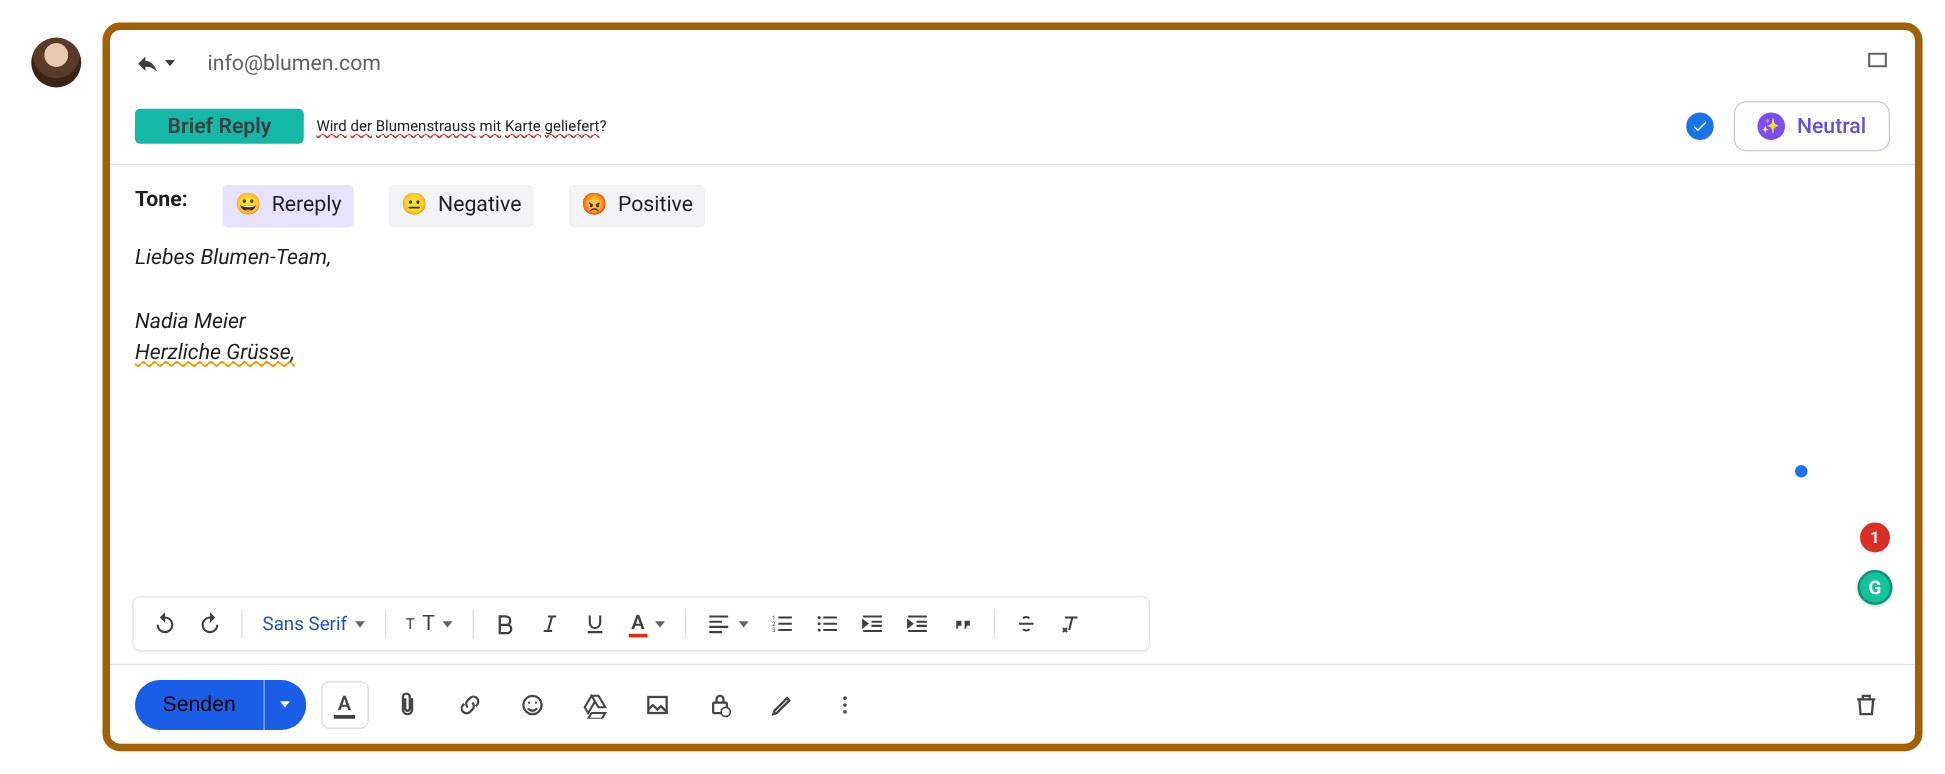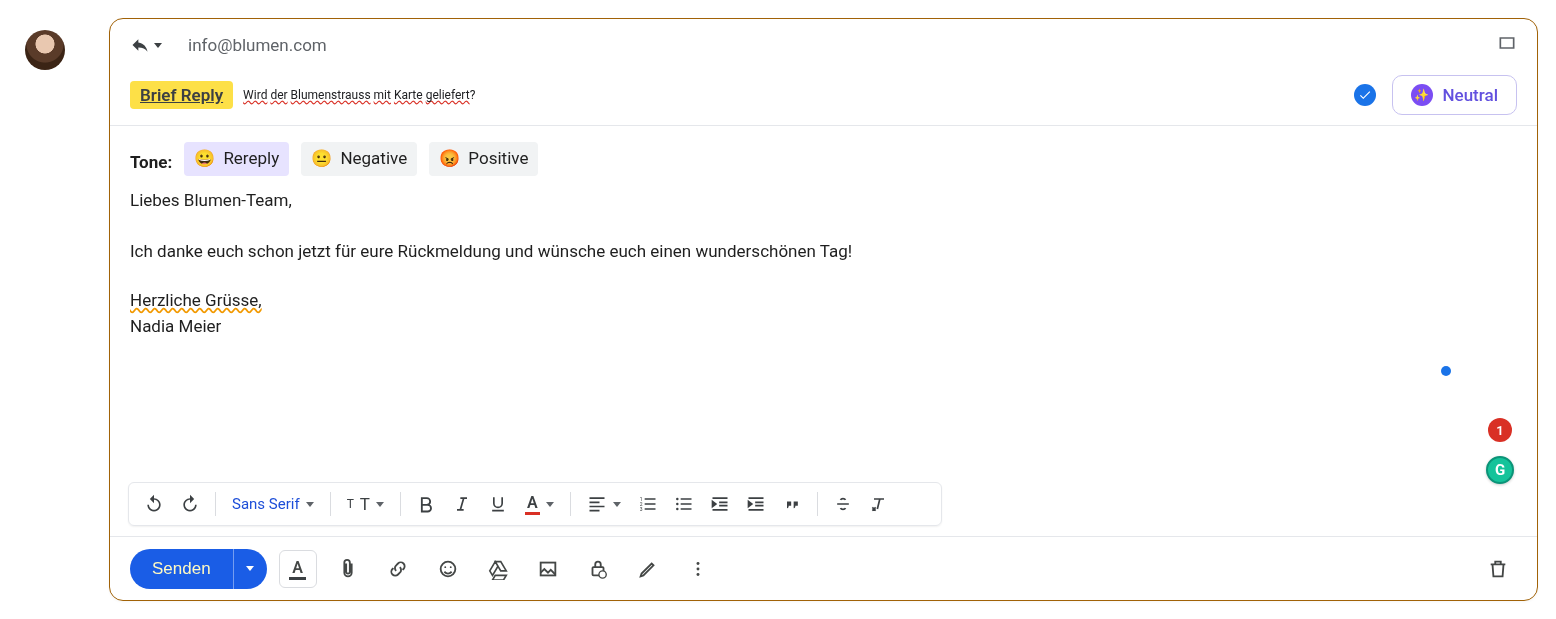--- a/index.html
+++ b/index.html
@@ -21,27 +21,26 @@
     border-radius: 50%;
     background: radial-gradient(circle at 50% 35%, #e9c8b0 0 28%, #5a3b29 30% 55%, #3b2415 58% 100%);
     overflow: hidden;
   }
   .compose {
     position: absolute;
     left: 82px;
     top: 18px;
     right: 18px;
     bottom: 18px;
-    border: 1px solid #a16207;
+    border: 6px solid #a16207;
     border-radius: 14px;
     background: #fff;
     box-shadow: 0 1px 3px rgba(0,0,0,0.04);
     display: flex;
     flex-direction: column;
-    margin-left: 27px;
   }
   .header-row {
     display: flex;
     align-items: center;
     gap: 12px;
     padding: 14px 20px 10px 20px;
     font-size: 17px;
     color: #5f6368;
   }
   .reply-arrow {
@@ -57,27 +56,26 @@
   .header-right { margin-left: auto; display: flex; align-items: center; gap: 8px; }
   .popout-icon svg { width: 20px; height: 20px; fill: #5f6368; }
 
   .subject-row {
     display: flex;
     align-items: center;
     padding: 8px 20px 10px 20px;
     border-bottom: 1px solid #e5e7eb;
   }
   .brief-badge {
-    background: #fde047;
+    background: #14b8a6;
     border-radius: 4px;
-    padding: 4px 10px;
+    padding: 4px 26px;
     font-weight: 600;
     font-size: 17px;
     color: #3c4043;
-    text-decoration: underline;
   }
   .subject-text {
     margin-left: 10px;
     font-size: 12px;
     color: #202124;
   }
   .spellwave { text-decoration: underline wavy #d93025; text-decoration-skip-ink: none; }
   .subject-right { margin-left: auto; display: flex; align-items: center; gap: 16px; }
   .checkmark-badge {
     width: 22px; height: 22px; border-radius: 50%; background: #1a73e8; display:flex; align-items:center; justify-content:center;
@@ -102,28 +100,28 @@
 
   .body-area {
     flex: 1 1 auto;
     padding: 16px 20px 0 20px;
     overflow: hidden;
     position: relative;
     font-size: 17px;
     line-height: 1.5;
     color: #1f1f1f;
   }
-  .tone-row { display:flex; align-items:flex-end; gap:12px; margin-bottom:12px; }
+  .tone-row { display:flex; align-items:flex-start; gap:28px; margin-bottom:12px; }
   .tone-label { font-weight:700; font-size:17px; }
   .tone-chip {
     display:flex; align-items:center; gap:8px; background:#f1f3f4; border-radius:4px; padding:4px 10px; font-size:17px; cursor:pointer;
   }
   .tone-chip.selected { background:#e7e3ff; }
   .emoji { font-size:17px; }
-  .email-body p { margin: 0 0 24px 0; }
+  .email-body p { margin: 0 0 24px 0; font-style: italic; }
   .email-body p.tight { margin-bottom:0; }
   .spell-orange { text-decoration: underline wavy #f29900; text-decoration-skip-ink:none; }
   .blue-dot { position:absolute; right: 86px; top: 240px; width:10px; height:10px; border-radius:50%; background:#1a73e8; }
 
   .format-toolbar {
     margin: 0 18px 10px 18px;
     border: 1px solid #e5e7eb;
     border-radius: 6px;
     height: 44px;
     display:flex;
@@ -143,21 +141,21 @@
   .bottom-bar {
     border-top: 1px solid #e5e7eb;
     height: 64px;
     display:flex;
     align-items:center;
     padding: 0 20px;
     gap: 12px;
   }
   .send-group { display:flex; align-items:stretch; height:40px; }
   .send-btn {
-    background:#1a5de6; color:#fef9c3; border:none; border-radius: 20px 0 0 20px; padding: 0 22px; font-size:17px; font-weight:500; cursor:pointer; display:flex; align-items:center;
+    background:#1a5de6; color:#000000; border:none; border-radius: 20px 0 0 20px; padding: 0 22px; font-size:17px; font-weight:500; cursor:pointer; display:flex; align-items:center;
   }
   .send-more {
     background:#1a5de6; border:none; border-left:1px solid rgba(255,255,255,0.4); border-radius: 0 20px 20px 0; width:34px; cursor:pointer; display:flex; align-items:center; justify-content:center;
   }
   .send-more .caret-white { border-top:5px solid #fff; border-left:4px solid transparent; border-right:4px solid transparent; }
   .bbtn { width:38px; height:38px; display:flex; align-items:center; justify-content:center; border-radius:6px; cursor:pointer; color:#444746; }
   .bbtn.boxed { border:1px solid #dadce0; }
   .bbtn svg { width:22px; height:22px; fill:#444746; }
   .bottom-right { margin-left:auto; }
   .floating-right {
@@ -226,23 +224,22 @@
           <span>Negative</span>
         </span>
         <span class="tone-chip">
           <span class="emoji">😡</span>
           <span>Positive</span>
         </span>
       </div>
     <div class="email-body">
       <p class="tight">Liebes Blumen-Team,</p>
       <br>
-      <p>Ich danke euch schon jetzt für eure Rückmeldung und wünsche euch einen wunderschönen Tag!</p>
+      <p class="tight">Nadia Meier</p>
       <p class="tight"><span class="spell-orange">Herzliche Grüsse,</span></p>
-      <p class="tight">Nadia Meier</p>
     </div>
     <span class="blue-dot"></span>
   </div>
 
   <div class="format-toolbar">
     <span class="tbtn">
         <svg viewBox="0 0 24 24">
           <path d="M12 5V1L7 6l5 5V7c3.3 0 6 2.7 6 6s-2.7 6-6 6-6-2.7-6-6H4c0 4.4 3.6 8 8 8s8-3.6 8-8-3.6-8-8-8z"></path>
         </svg>
       </span>

